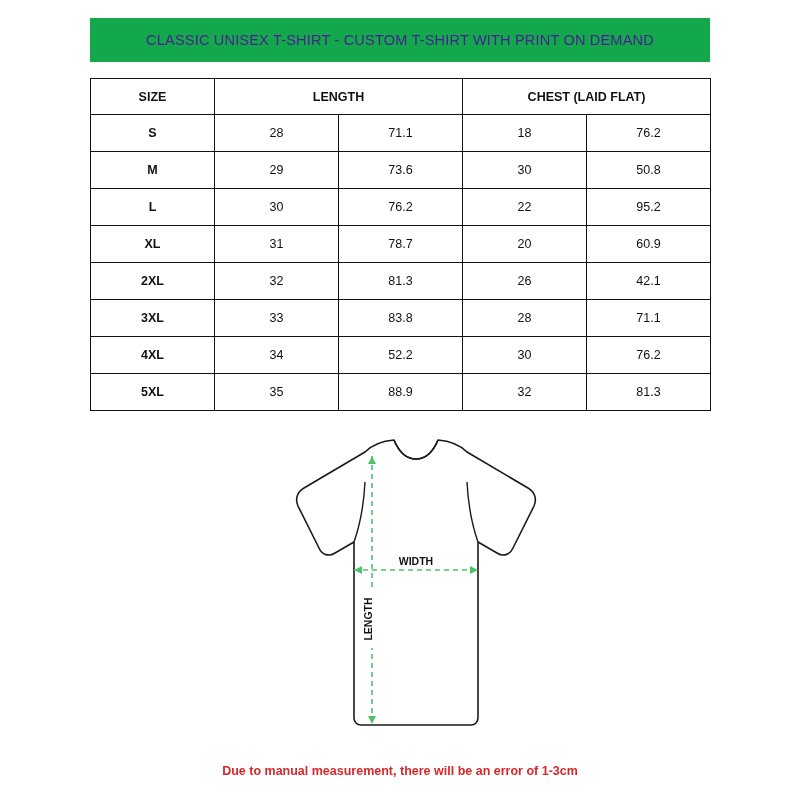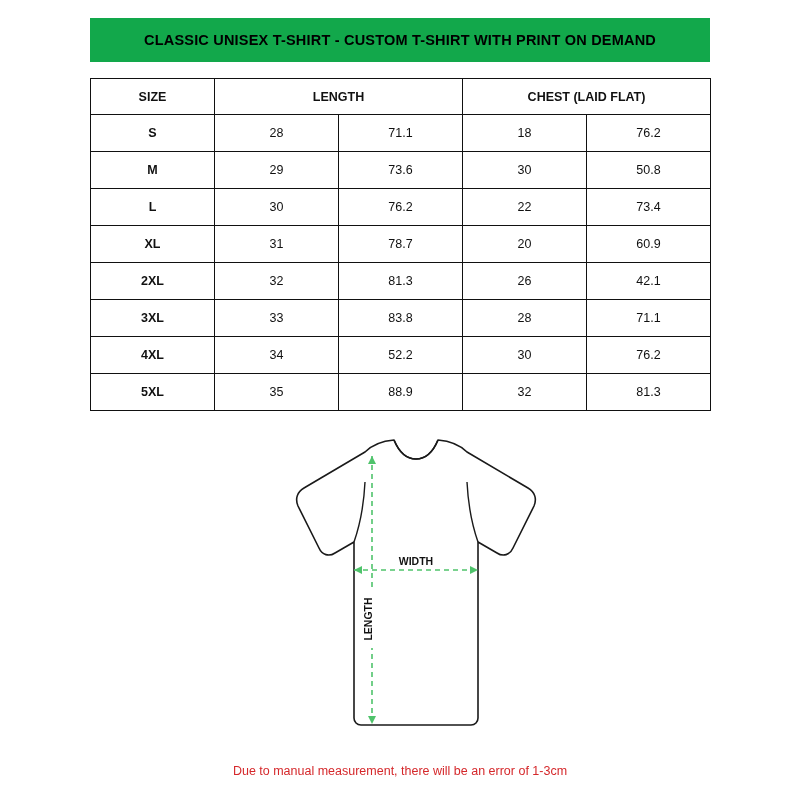--- a/index.html
+++ b/index.html
@@ -26,23 +26,23 @@
     left: 90px;
     top: 18px;
     width: 620px;
     height: 44px;
     background: #12a84b;
     display: flex;
     align-items: center;
     justify-content: center;
   }
   .banner-title {
-    color: #000000;
+    color: #4c1d95;
     font-size: 14.5px;
-    font-weight: bold;
+    font-weight: normal;
     letter-spacing: 0.2px;
     white-space: nowrap;
   }
 
   
   .table-wrap {
     position: absolute;
     left: 90px;
     top: 78px;
     width: 620px;
@@ -89,21 +89,21 @@
 
   
   .footer-note {
     position: absolute;
     left: 0;
     top: 764px;
     width: 800px;
     text-align: center;
     color: #d5282b;
     font-size: 12.5px;
-    font-weight: normal;
+    font-weight: bold;
   }
 </style>
 </head>
 <body>
 
 <div class="page">
 
   <div class="banner">
     <span class="banner-title">CLASSIC UNISEX T-SHIRT - CUSTOM T-SHIRT WITH PRINT ON DEMAND</span>
   </div>
@@ -137,21 +137,21 @@
           <td>29</td>
           <td>73.6</td>
           <td>30</td>
           <td>50.8</td>
         </tr>
         <tr>
           <td class="size-cell">L</td>
           <td>30</td>
           <td>76.2</td>
           <td>22</td>
-          <td>73.4</td>
+          <td>95.2</td>
         </tr>
         <tr>
           <td class="size-cell">XL</td>
           <td>31</td>
           <td>78.7</td>
           <td>20</td>
           <td>60.9</td>
         </tr>
         <tr>
           <td class="size-cell">2XL</td>

